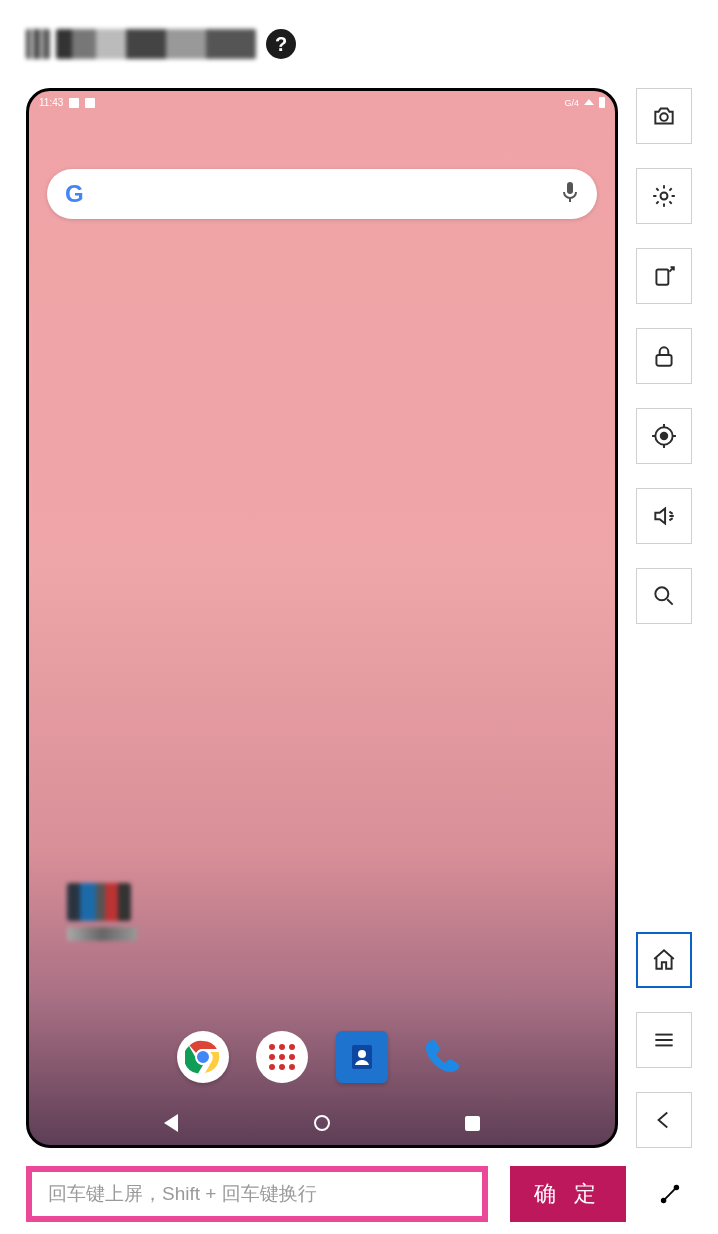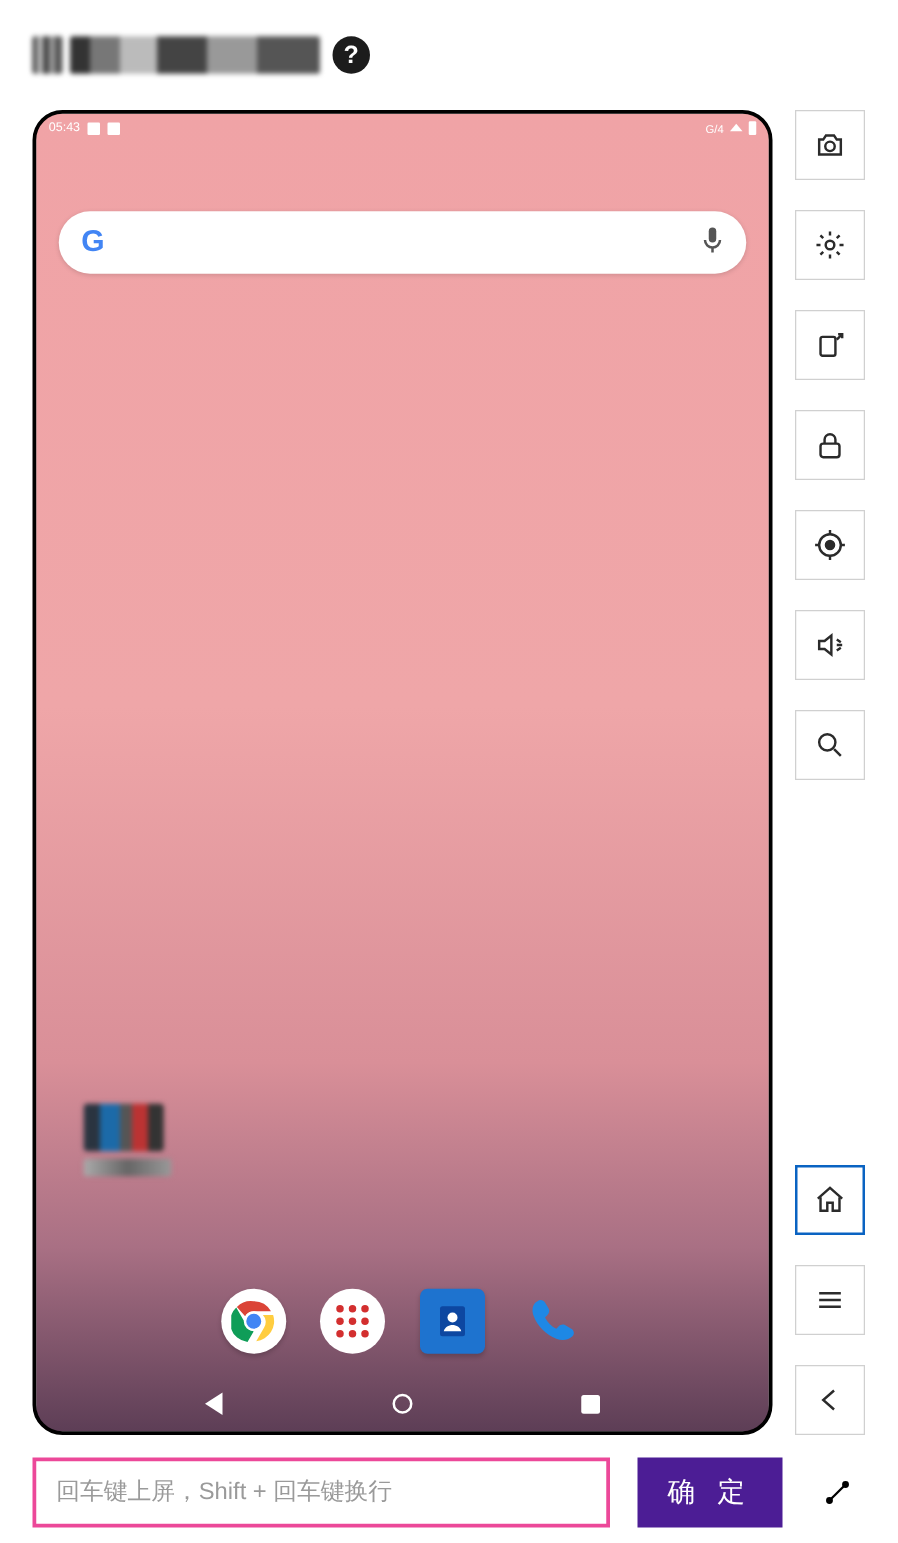--- a/index.html
+++ b/index.html
@@ -190,30 +190,30 @@
   .bottom {
     position: absolute;
     left: 26px; right: 26px; bottom: 12px;
     height: 56px;
     display: flex;
     align-items: stretch;
     gap: 22px;
   }
   .text-input {
     flex: 1 1 auto;
-    border: 3px solid #ec4899;
+    border: 6px solid #ec4899;
     padding: 0 16px;
     font-size: 19px;
     color: #888;
     outline: none;
   }
   .text-input::placeholder { color: #9a9a9a; }
   .submit-btn {
     width: 116px;
-    background: #4c1d95;
+    background: #be185d;
     color: #fff;
     border: none;
     font-size: 22px;
     letter-spacing: 6px;
     cursor: pointer;
   }
   .expand-btn {
     width: 44px;
     background: #fff;
     border: none;
@@ -231,21 +231,21 @@
     <div class="blur-box blur2"></div>
     <div class="help-badge">?</div>
   </div>
 </div>
 
 <div class="main">
 
   <div class="device">
     <div class="statusbar">
       <div class="sb-left">
-        <span>05:43</span>
+        <span>11:43</span>
         <span class="sb-ico"></span>
         <span class="sb-ico"></span>
       </div>
       <div class="sb-right">
         <span style="font-size:9px">G/4</span>
         <svg width="12" height="10">
             <path d="M1 7 L6 1 L11 7 Z" fill="#fff"></path>
           </svg>
         <span class="sb-ico" style="width:6px;height:11px"></span>
       </div>

